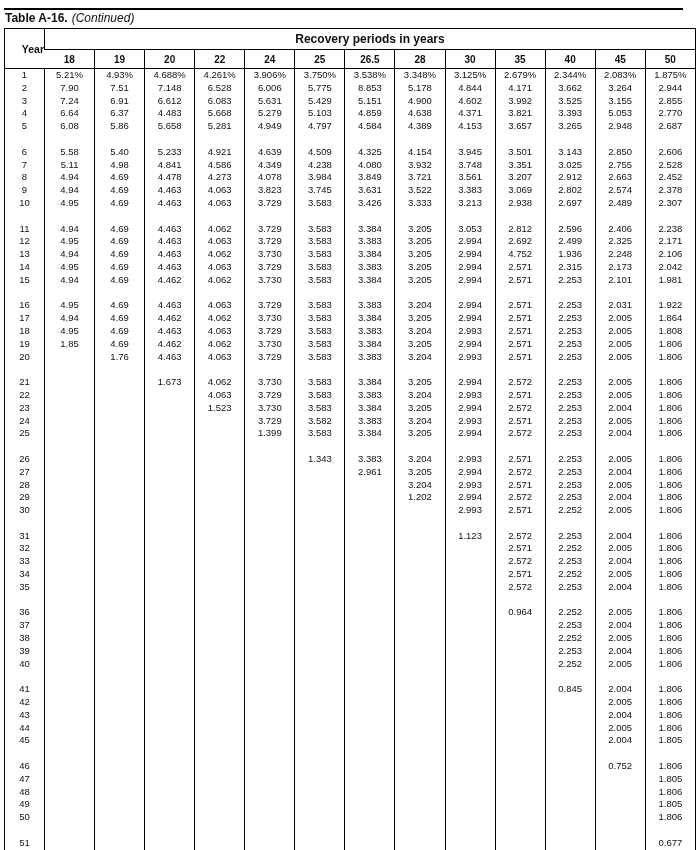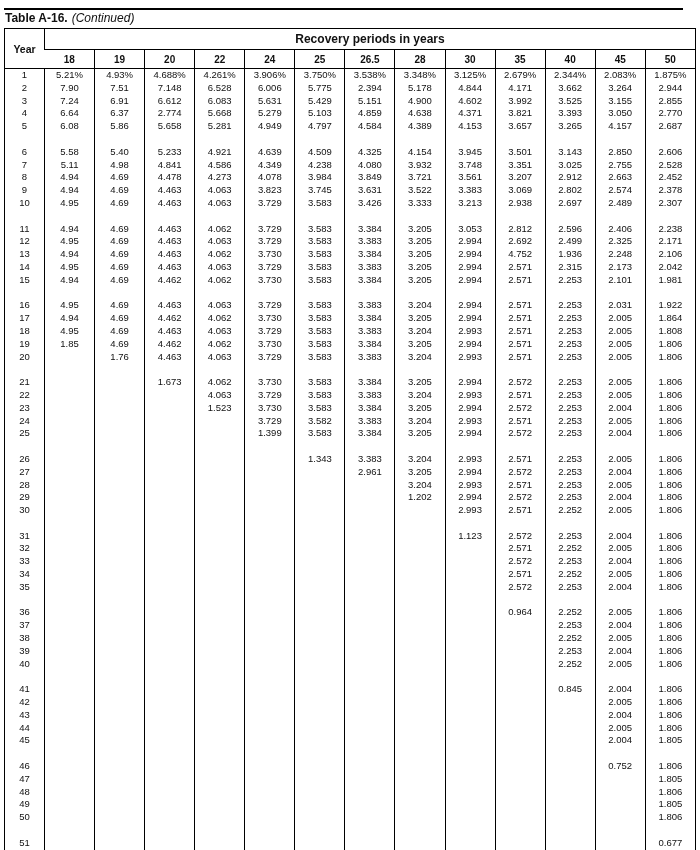--- a/index.html
+++ b/index.html
@@ -58,20 +58,21 @@
     border-bottom: 1px solid #000;
   }
   thead th.group-th {
     height: 20px;
     font-size: 12px;
     border-left: 1px solid #000;
   }
   thead th.year-th {
     height: 38px;
     font-size: 10.5px;
+    text-align: right;
   }
   thead tr.col-numbers th { height: 18px; }
 
   tbody td {
     font-size: 9.5px;
     height: 12.8px;
     line-height: 12.8px;
   }
   tbody tr.spacer td {
     height: 12.8px;
@@ -131,21 +132,21 @@
           <td>1.875%</td>
         </tr>
         <tr>
           <td>2</td>
           <td>7.90</td>
           <td>7.51</td>
           <td>7.148</td>
           <td>6.528</td>
           <td>6.006</td>
           <td>5.775</td>
-          <td>2.394</td>
+          <td>8.853</td>
           <td>5.178</td>
           <td>4.844</td>
           <td>4.171</td>
           <td>3.662</td>
           <td>3.264</td>
           <td>2.944</td>
         </tr>
         <tr>
           <td>3</td>
           <td>7.24</td>
@@ -159,46 +160,46 @@
           <td>4.602</td>
           <td>3.992</td>
           <td>3.525</td>
           <td>3.155</td>
           <td>2.855</td>
         </tr>
         <tr>
           <td>4</td>
           <td>6.64</td>
           <td>6.37</td>
-          <td>2.774</td>
+          <td>4.483</td>
           <td>5.668</td>
           <td>5.279</td>
           <td>5.103</td>
           <td>4.859</td>
           <td>4.638</td>
           <td>4.371</td>
           <td>3.821</td>
           <td>3.393</td>
-          <td>3.050</td>
+          <td>5.053</td>
           <td>2.770</td>
         </tr>
         <tr>
           <td>5</td>
           <td>6.08</td>
           <td>5.86</td>
           <td>5.658</td>
           <td>5.281</td>
           <td>4.949</td>
           <td>4.797</td>
           <td>4.584</td>
           <td>4.389</td>
           <td>4.153</td>
           <td>3.657</td>
           <td>3.265</td>
-          <td>4.157</td>
+          <td>2.948</td>
           <td>2.687</td>
         </tr>
         <tr class="spacer">
           <td>&nbsp;</td>
           <td>&nbsp;</td>
           <td>&nbsp;</td>
           <td>&nbsp;</td>
           <td>&nbsp;</td>
           <td>&nbsp;</td>
           <td>&nbsp;</td>

